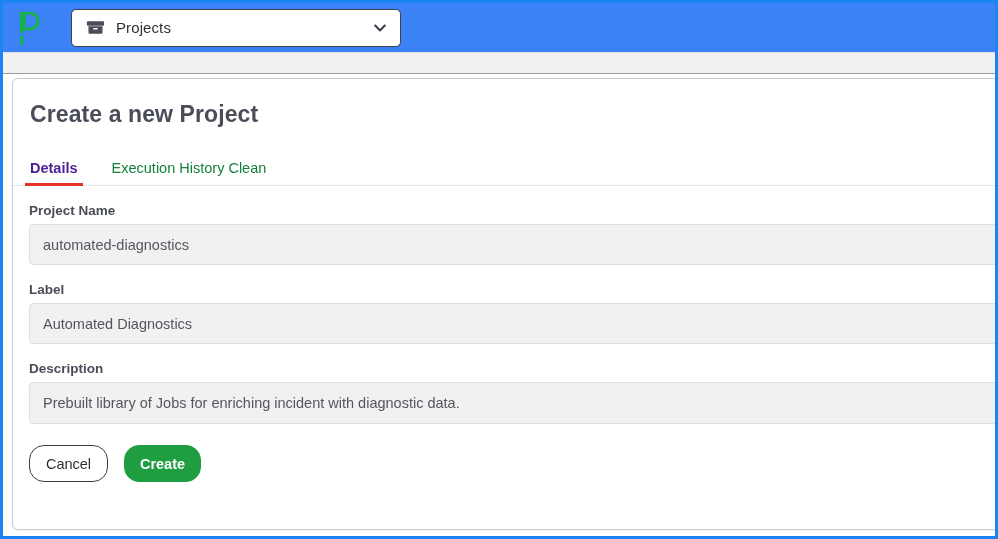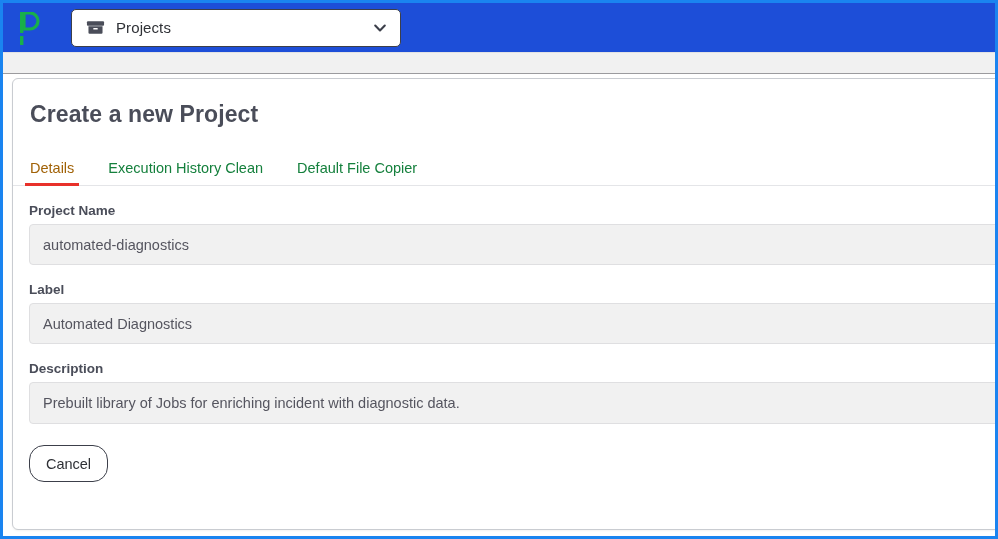--- a/index.html
+++ b/index.html
@@ -21,21 +21,21 @@
     background: #ffffff;
     overflow: hidden;
   }
 
   
   .navbar {
     position: absolute;
     left: 0; top: 0;
     width: 992px;
     height: 49px;
-    background: #1d4ed8;
+    background: #3b82f6;
     display: flex;
     align-items: center;
     padding-left: 9px;
   }
 
   .brand-logo {
     width: 34px;
     height: 40px;
     display: flex;
     align-items: flex-start;
@@ -118,22 +118,22 @@
   .tab {
     font-size: 14.5px;
     color: #15803d;
     padding: 0 0 9px 0;
     margin-right: 34px;
     position: relative;
     white-space: nowrap;
     cursor: pointer;
   }
   .tab.active {
-    color: #a16207;
-    font-weight: normal;
+    color: #4c1d95;
+    font-weight: bold;
   }
   .tab.active::after {
     content: "";
     position: absolute;
     left: -5px; right: -5px;
     bottom: -1px;
     height: 3px;
     background: #e8312a;
   }
 
@@ -223,34 +223,34 @@
 
   <div class="grey-strip"></div>
 
   <div class="card">
 
     <div class="card-title">Create a new Project</div>
 
     <div class="tabs">
       <div class="tab active">Details</div>
       <div class="tab">Execution History Clean</div>
-      <div class="tab">Default File Copier</div>
     </div>
 
     <div class="form-area">
 
       <div class="field-label">Project Name</div>
       <div class="field-input">automated-diagnostics</div>
 
       <div class="field-label">Label</div>
       <div class="field-input">Automated Diagnostics</div>
 
       <div class="field-label">Description</div>
       <div class="field-input description">Prebuilt library of Jobs for enriching incident with diagnostic data.</div>
 
       <div class="btn-row">
         <button class="btn btn-cancel">Cancel</button>
+        <button class="btn btn-create">Create</button>
       </div>
 
     </div>
   </div>
 
 </div>
 
 </body></html>

